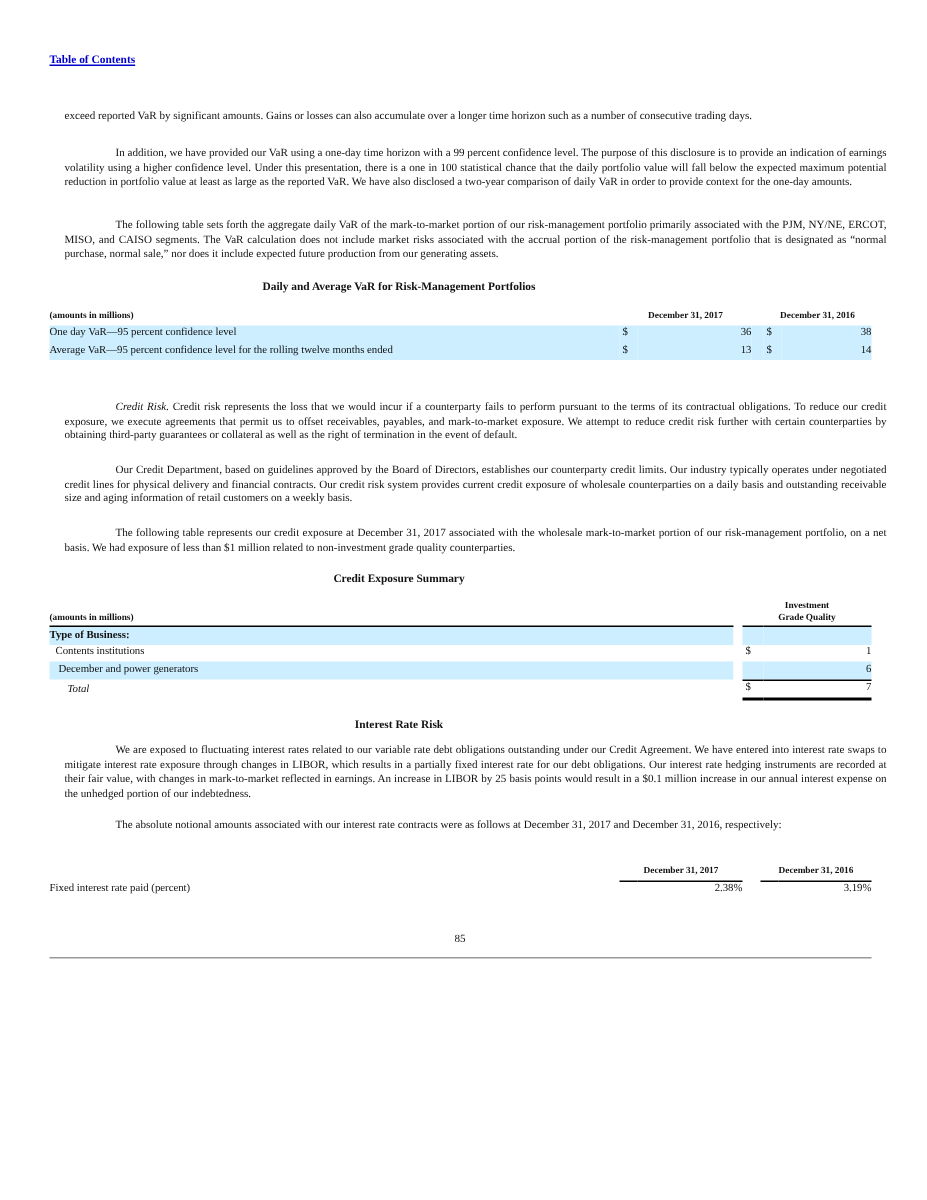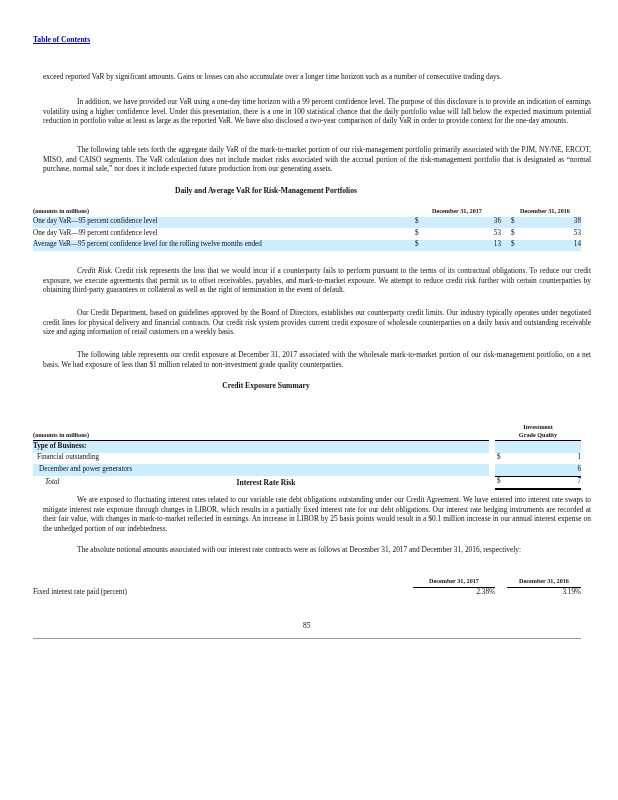--- a/index.html
+++ b/index.html
@@ -61,68 +61,60 @@
     <td colspan="2" class="hdr" style="text-align:center">December 31, 2016</td>
   </tr>
   <tr class="hl">
     <td class="c">One day VaR—95 percent confidence level</td>
     <td class="c dol">$</td>
     <td class="c num">36</td>
     <td class="c"></td>
     <td class="c dol">$</td>
     <td class="c num">38</td>
   </tr>
-  <tr>
-    <td>One day VaR—99 percent confidence level</td>
-    <td class="dol">$</td>
-    <td class="num">53</td>
-    <td></td>
-    <td class="dol">$</td>
-    <td class="num">53</td>
-  </tr>
   <tr class="hl">
     <td class="c">Average VaR—95 percent confidence level for the rolling twelve months ended</td>
     <td class="c dol">$</td>
     <td class="c num">13</td>
     <td class="c"></td>
     <td class="c dol">$</td>
     <td class="c num">14</td>
   </tr>
 </tbody>
   </table>
 
 <div class="para justify" style="top:266px;"><span class="indent"></span><i>Credit Risk.</i><span>  Credit risk represents the loss that we would incur if a counterparty fails to perform pursuant to the terms of its contractual obligations. To reduce our credit exposure, we execute agreements that permit us to offset receivables, payables, and mark-to-market exposure.          We attempt to reduce credit risk further with certain counterparties by obtaining third-party guarantees or collateral as well as the right of termination in the event of default.</span></div>
 
 <div class="para justify" style="top:308px;"><span class="indent"></span><span>Our Credit Department, based on guidelines approved by the Board of Directors, establishes our counterparty credit limits.          Our industry typically operates under negotiated credit lines for physical delivery and financial contracts.          Our credit risk system provides current credit exposure of wholesale counterparties on a daily basis and outstanding receivable size and aging information of retail customers on a weekly basis.</span></div>
 
 <div class="para justify" style="top:350px;"><span class="indent"></span><span>The following table represents our credit exposure at   December 31, 2017  associated with the wholesale mark-to-market portion of our risk-management portfolio, on a net basis.   We had exposure of less than $1 million   related to non-investment grade quality counterparties.</span></div>
 
 <div class="title" style="top:381px;">Credit Exposure Summary</div>
 
-<table style="left:33px; top:423px; width:548px;">
+<table style="left:33px; top:400px; width:548px;">
   <colgroup>
       <col style="width:456px">
       <col style="width:6px">
       <col style="width:14px">
       <col style="width:72px">
     </colgroup>
   <tbody>
       <tr>
     <td class="hdr" style="vertical-align:bottom; border-bottom:1px solid #000;">(amounts in millions)</td>
     <td></td>
     <td colspan="2" class="hdr-col" style="line-height:7.5px; padding-bottom:2px;"><span>Investment</span><br><span>Grade Quality</span></td>
   </tr>
   <tr class="hl">
     <td class="c" style="font-weight:bold;">Type of Business:</td>
     <td class="c" style="background:#fff"></td>
     <td class="c"></td>
     <td class="c"></td>
   </tr>
   <tr>
-    <td style="padding-left:4px;">Financial outstanding</td>
+    <td style="padding-left:4px;">Contents institutions</td>
     <td></td>
     <td class="dol">$</td>
     <td class="num">1</td>
   </tr>
   <tr class="hl">
     <td class="c" style="padding-left:6px;">December and power generators</td>
     <td class="c" style="background:#fff"></td>
     <td class="c dol" style="border-bottom:1px solid #000;"></td>
     <td class="c num" style="border-bottom:1px solid #000;">6</td>
   </tr>

